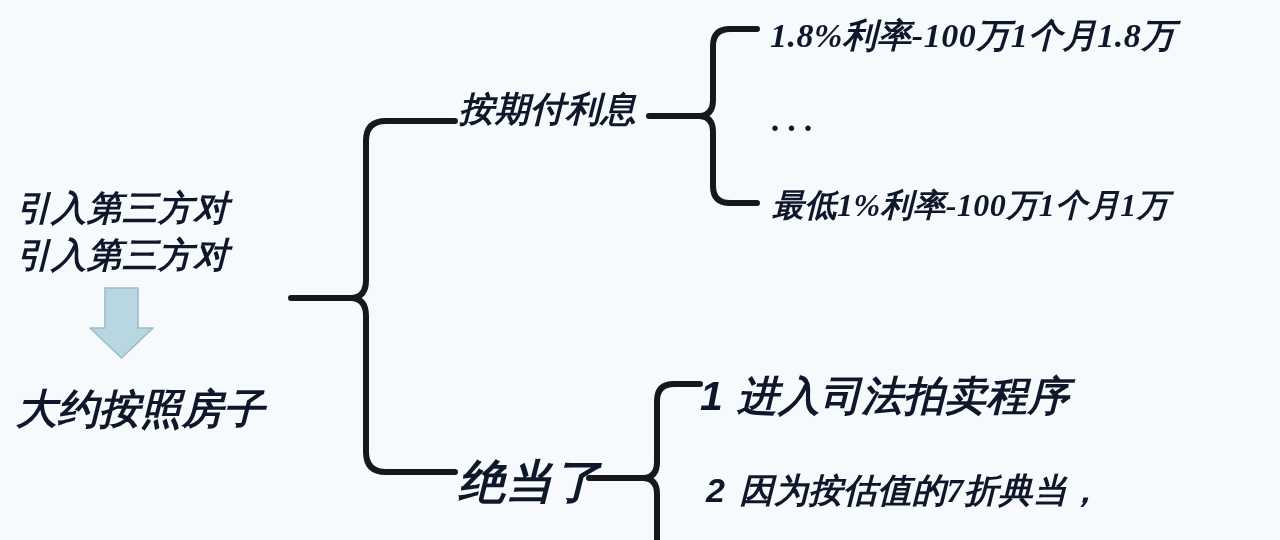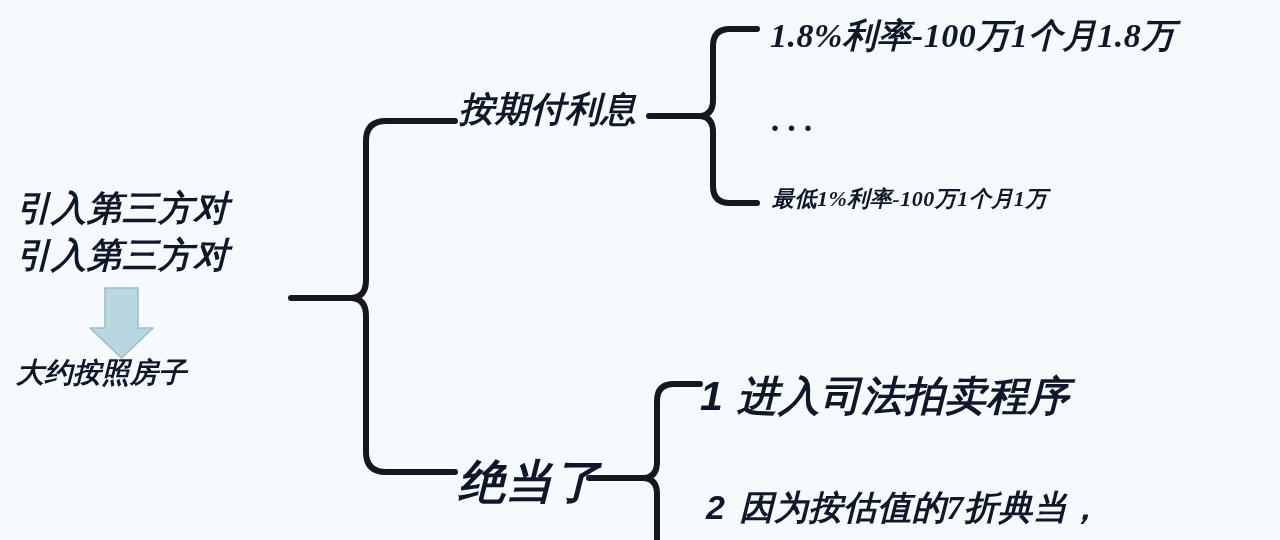--- a/index.html
+++ b/index.html
@@ -40,22 +40,22 @@
 
   
   #left-source-text {
     left: 16px;
     top: 186px;
     font-size: 35px;
     line-height: 1.33;
   }
   #left-result-text {
     left: 16px;
-    top: 354px;
-    font-size: 28px;
+    top: 382px;
+    font-size: 41px;
     line-height: 1.33;
   }
   .src-line { display: block; }
 
   
   #label-interest {
     left: 459px;
     top: 88px;
     font-size: 35px;
   }
@@ -73,32 +73,32 @@
   }
   #leaf-interest-ellipsis {
     left: 772px;
     top: 98px;
     font-size: 34px;
     letter-spacing: 8px;
   }
   #leaf-interest-low {
     left: 772px;
     top: 185px;
-    font-size: 22px;
+    font-size: 32px;
   }
 
   
   #leaf-default-1 {
     left: 700px;
     top: 370px;
     font-size: 41px;
   }
   #leaf-default-2 {
     left: 706px;
-    top: 486px;
+    top: 469px;
     font-size: 34px;
   }
   .leaf-num {
     display: inline-block;
     margin-right: 14px;
     font-family: "Liberation Sans", sans-serif;
     font-weight: 700;
   }
 </style>
 </head>

